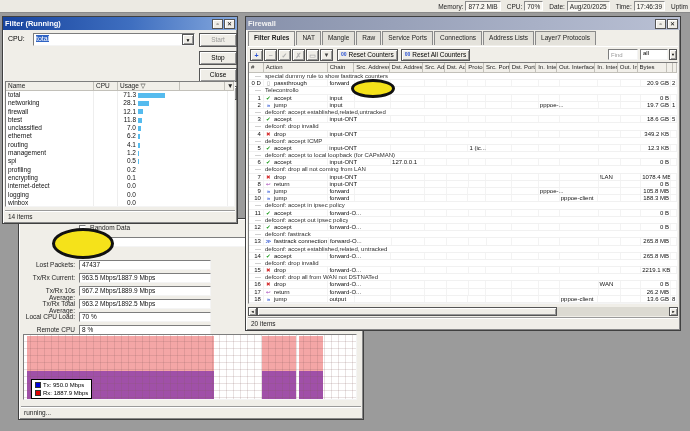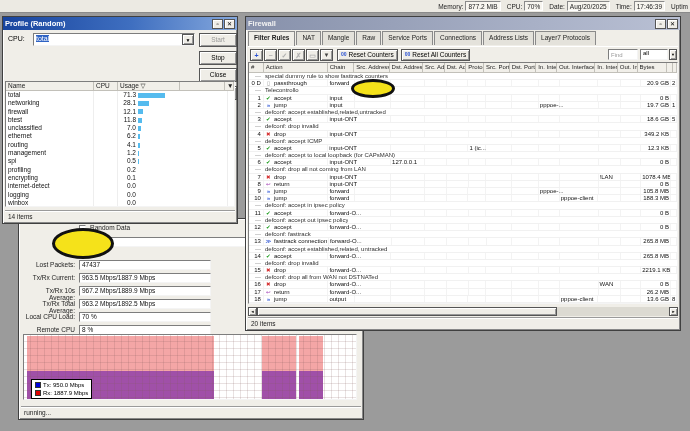--- a/index.html
+++ b/index.html
@@ -177,21 +177,21 @@
           </div>
       </div>
     </div>
     <div class="statusbar">
       <span>running...</span>
     </div>
   </div>
 
   <div class="win" id="profile">
     <div class="tbar active">
-      <span class="ttl">Profile (Random)</span>
+      <span class="ttl">Filter (Running)</span>
       <span class="wbtn">▫</span>
       <span class="wbtn">✕</span>
     </div>
     <span class="cpurow">CPU:</span>
     <div id="cpu-combo" class="sunk">
       <span class="val"><span class="sel">total</span></span>
       <span class="arr btn">▼</span>
     </div>
     <div id="profile-buttons">
         <div class="btn pbtn disabled" style="top: 16px;">Start</div>

